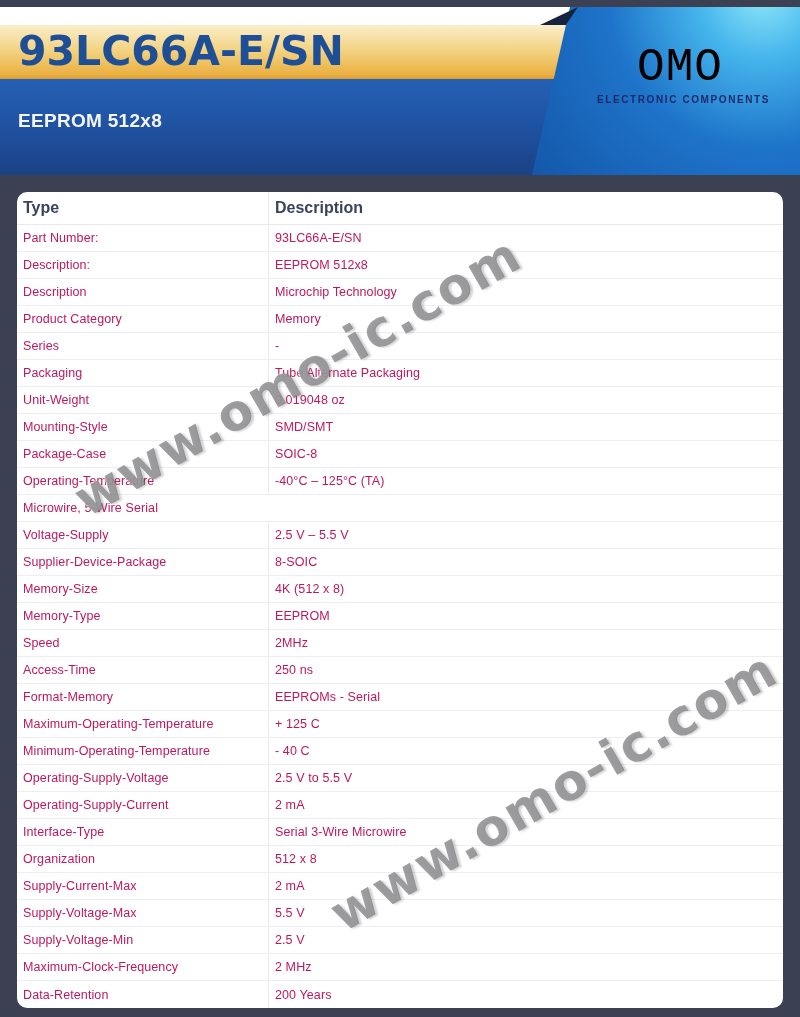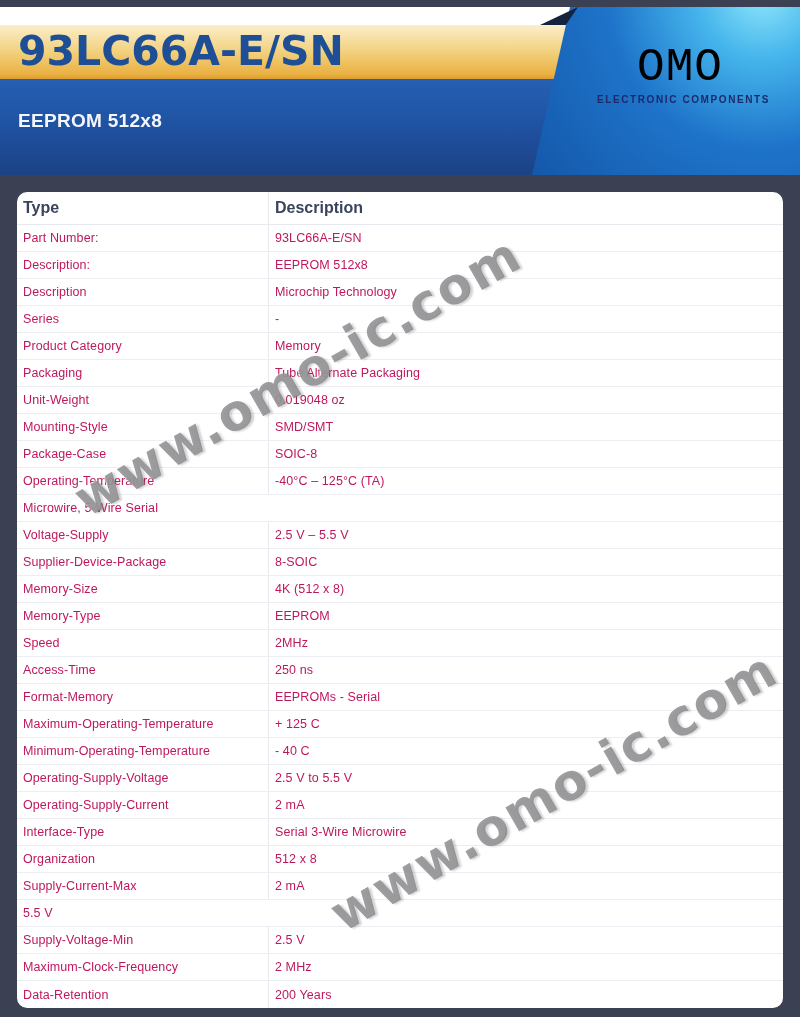--- a/index.html
+++ b/index.html
@@ -114,30 +114,30 @@
     <div class="cell c1">Description:</div>
     <div class="cell c2">EEPROM 512x8</div>
   </div>
 
   <div class="row">
     <div class="cell c1">Description</div>
     <div class="cell c2">Microchip Technology</div>
   </div>
 
   <div class="row">
+    <div class="cell c1">Product Category</div>
+    <div class="cell c2">Memory</div>
+  </div>
+
+  <div class="row">
     <div class="cell c1">Series</div>
     <div class="cell c2">-</div>
   </div>
 
   <div class="row">
-    <div class="cell c1">Product Category</div>
-    <div class="cell c2">Memory</div>
-  </div>
-
-  <div class="row">
     <div class="cell c1">Packaging</div>
     <div class="cell c2">Tube Alternate Packaging</div>
   </div>
 
   <div class="row">
     <div class="cell c1">Unit-Weight</div>
     <div class="cell c2">0.019048 oz</div>
   </div>
 
   <div class="row">
@@ -223,20 +223,21 @@
     <div class="cell c1">Organization</div>
     <div class="cell c2">512 x 8</div>
   </div>
 
   <div class="row">
     <div class="cell c1">Supply-Current-Max</div>
     <div class="cell c2">2 mA</div>
   </div>
 
   <div class="row">
+    <div class="cell c1">Supply-Voltage-Max</div>
     <div class="cell c2">5.5 V</div>
   </div>
 
   <div class="row">
     <div class="cell c1">Supply-Voltage-Min</div>
     <div class="cell c2">2.5 V</div>
   </div>
 
   <div class="row">
     <div class="cell c1">Maximum-Clock-Frequency</div>

